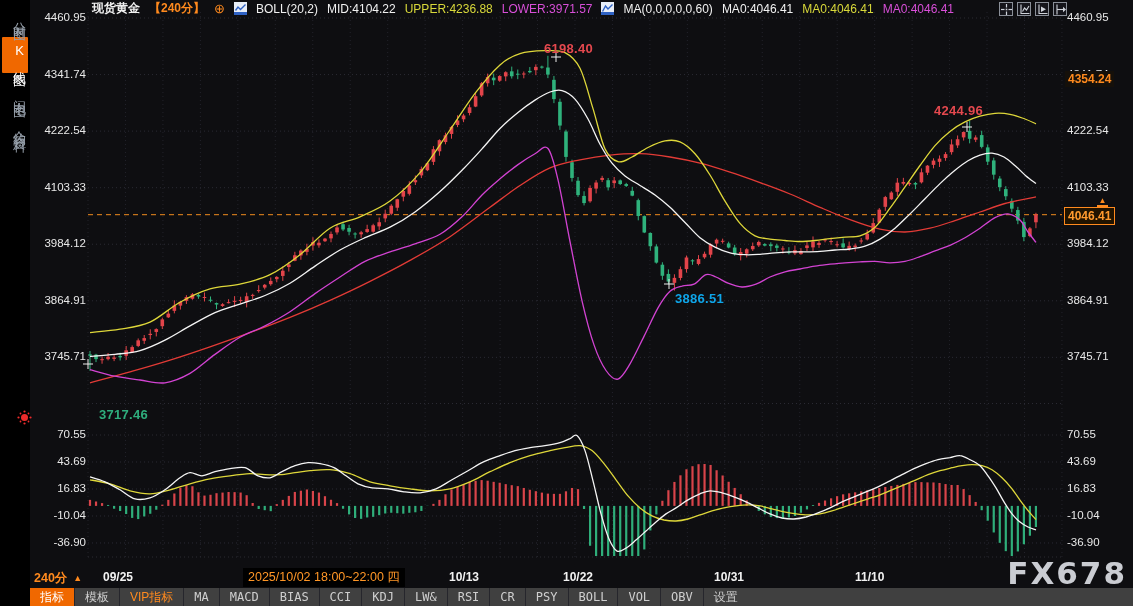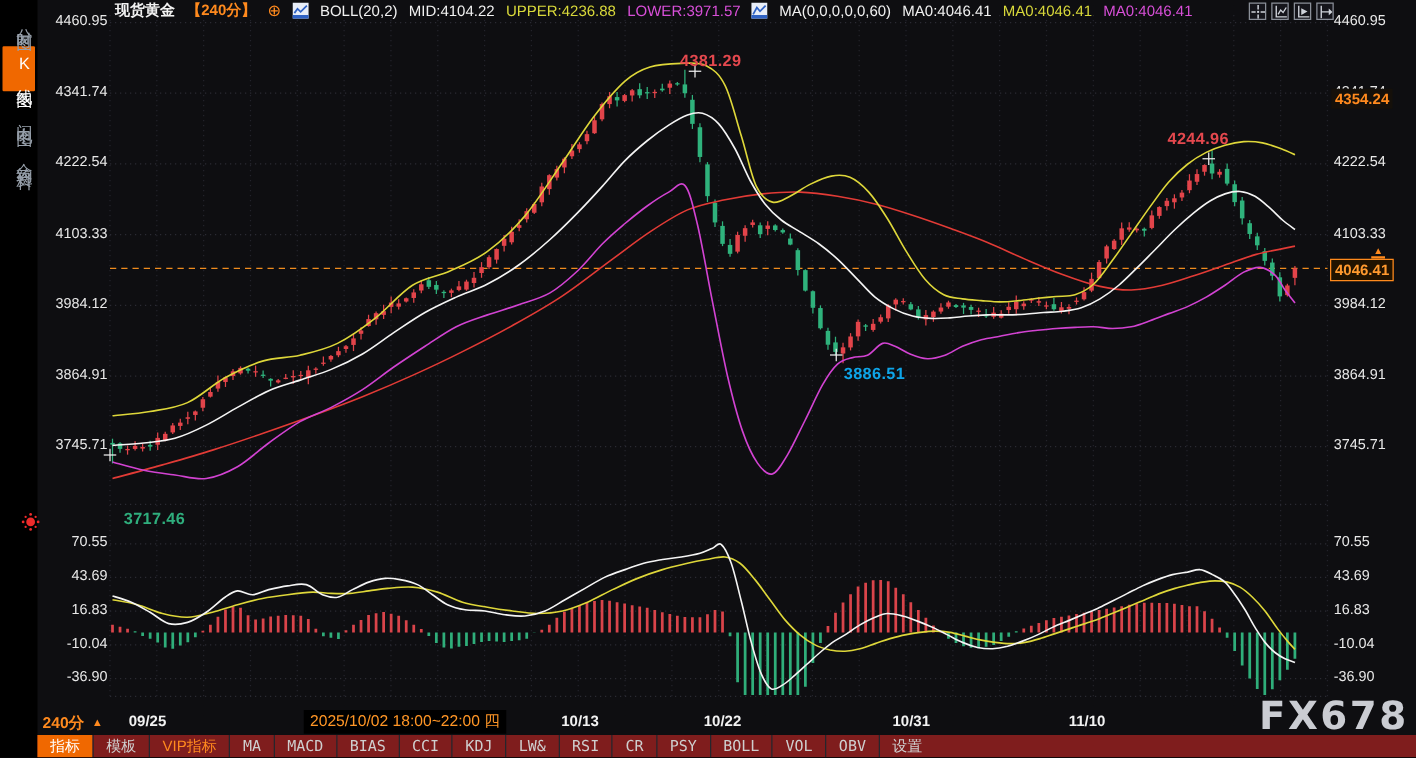--- a/index.html
+++ b/index.html
@@ -39,21 +39,21 @@
   .macd-header{position:absolute;left:92px;top:411px;display:flex;gap:10px;font-size:12px;white-space:nowrap;}
   
   .anno{position:absolute;font-size:13px;font-weight:bold;letter-spacing:.3px;}
   
   .xperiod{position:absolute;left:34px;top:570px;color:#ff8a1e;font-weight:bold;font-size:12.5px;}
   .xperiod .arrow{font-size:9px;vertical-align:1px;margin-left:6px;}
   .datelab{position:absolute;top:570px;color:#f2f2f2;font-weight:bold;font-size:12px;white-space:nowrap;}
   .xtooltip{position:absolute;top:568px;background:#000;color:#ff9626;font-size:12.5px;
         padding:1px 5px;white-space:nowrap;z-index:3;}
   
-  .toolbar{position:absolute;left:30px;right:0;top:588px;height:18px;background:#7f1d1d;
+  .toolbar{position:absolute;left:30px;right:0;top:588px;height:18px;background:#404040;
         display:flex;align-items:stretch;font-size:12px;}
   .tool-item{padding:0 10px;line-height:18px;color:#cfcfcf;border-left:1px solid #26262c;
         cursor:pointer;font-family:"DejaVu Sans Mono","Liberation Sans",monospace;white-space:nowrap;}
   .tool-item:first-child{border-left:none;}
   .tool-item.active{background:#f06800;color:#fff;font-family:"Liberation Sans",sans-serif;}
   .tool-item.vip{color:#ff8a1e;font-family:"Liberation Sans",sans-serif;}
   .watermark{position:absolute;right:6px;top:555px;font-size:31px;font-weight:600;color:#caccd2;
         letter-spacing:2px;font-family:"DejaVu Sans",sans-serif;z-index:2;}
 </style>
 </head>
@@ -691,21 +691,21 @@
       <span class="ylab left" style="top: 536px;">-36.90</span>
       <span class="ylab right" style="top: 536px;">-36.90</span>
     </div>
 
   <span class="badge-top">4354.24</span>
   <span class="alarm">▲</span>
   <span class="badge-price">4046.41</span>
 
 
   <div id="annotations">
-      <span class="anno" style="left: 544px; top: 41px; color: rgb(228, 72, 78);">4381.29</span>
+      <span class="anno" style="left: 544px; top: 41px; color: rgb(228, 72, 78);">6198.40</span>
       <span class="anno" style="left: 934px; top: 103px; color: rgb(228, 72, 78);">4244.96</span>
       <span class="anno" style="left: 675px; top: 291px; color: #0ea5e9;">3886.51</span>
       <span class="anno" style="left: 99px; top: 371px; color: rgb(47, 174, 125); margin-top: 36px;">3717.46</span>
     </div>
 
   <span class="xperiod"><span>240分</span><span class="arrow">▲</span></span>
   <div id="dates">
       <span class="datelab" style="left: 103px;">09/25</span>
       <span class="datelab" style="left: 449px;">10/13</span>
       <span class="datelab" style="left: 563px;">10/22</span>

